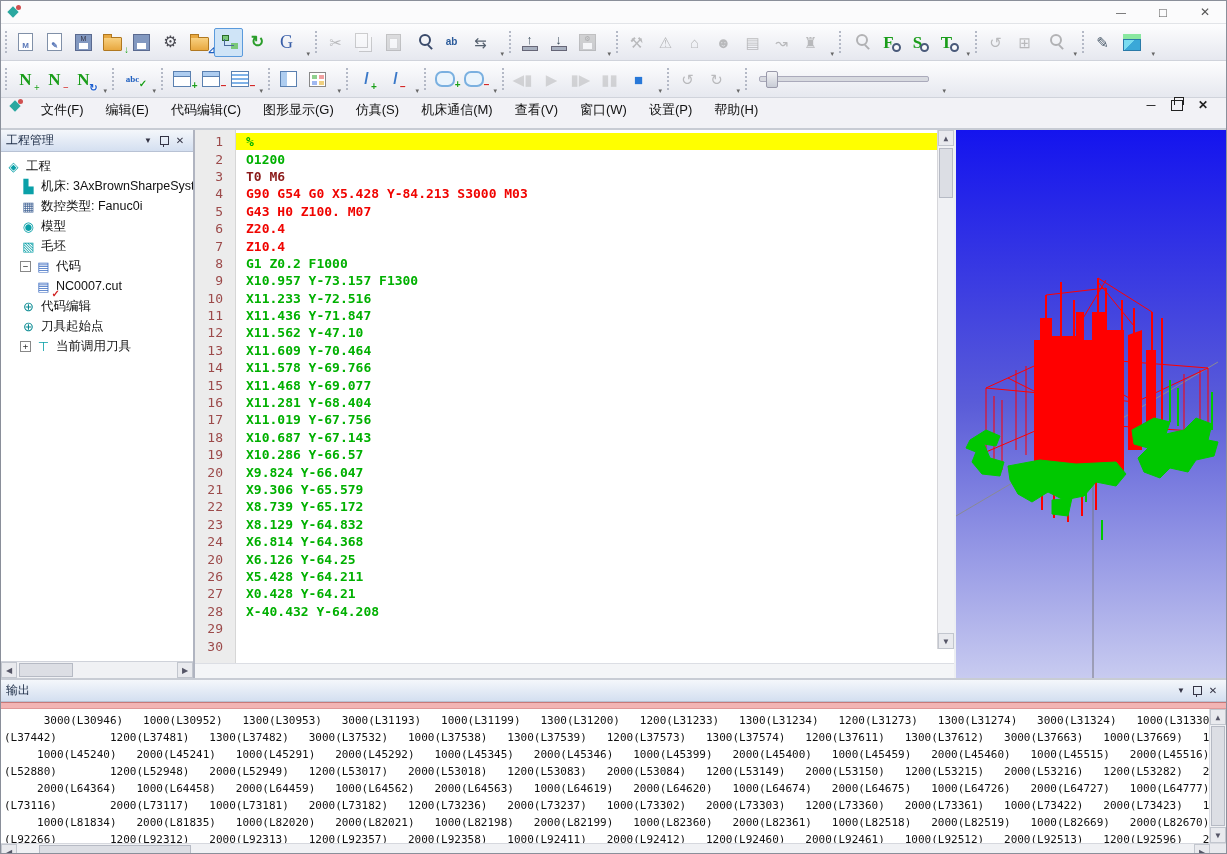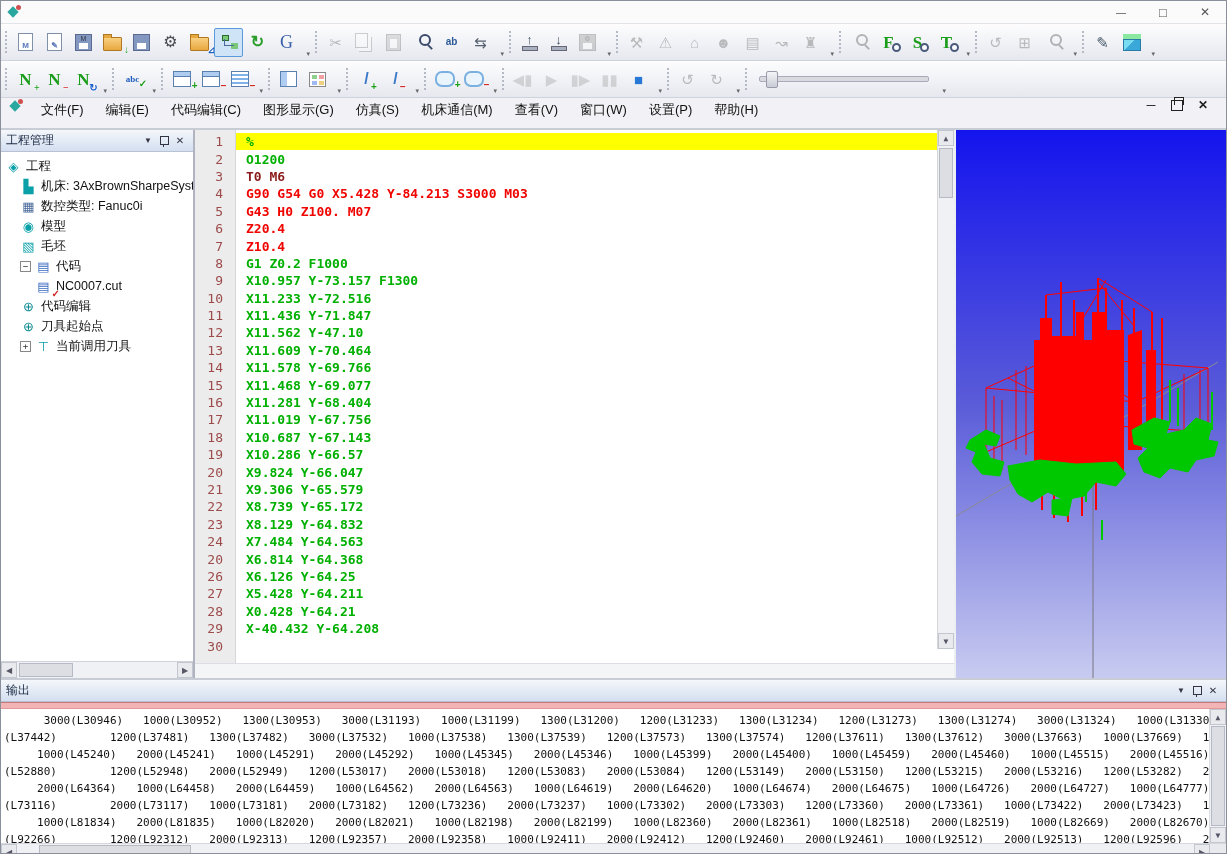--- a/index.html
+++ b/index.html
@@ -508,21 +508,20 @@
             <div class="ed-line c-g">X11.578 Y-69.766</div>
             <div class="ed-line c-g">X11.468 Y-69.077</div>
             <div class="ed-line c-g">X11.281 Y-68.404</div>
             <div class="ed-line c-g">X11.019 Y-67.756</div>
             <div class="ed-line c-g">X10.687 Y-67.143</div>
             <div class="ed-line c-g">X10.286 Y-66.57</div>
             <div class="ed-line c-g">X9.824 Y-66.047</div>
             <div class="ed-line c-g">X9.306 Y-65.579</div>
             <div class="ed-line c-g">X8.739 Y-65.172</div>
             <div class="ed-line c-g">X8.129 Y-64.832</div>
-            <div class="ed-line c-g">X7.484 Y-64.563</div>
             <div class="ed-line c-g">X6.814 Y-64.368</div>
             <div class="ed-line c-g">X6.126 Y-64.25</div>
             <div class="ed-line c-g">X5.428 Y-64.211</div>
             <div class="ed-line c-g">X0.428 Y-64.21</div>
             <div class="ed-line c-g">X-40.432 Y-64.208</div>
           </div>
         <div id="ed-vscroll">
           <span class="sb-btn sb-up"></span>
           <span class="sb-thumb"></span>
           <span class="sb-btn sb-down"></span>

